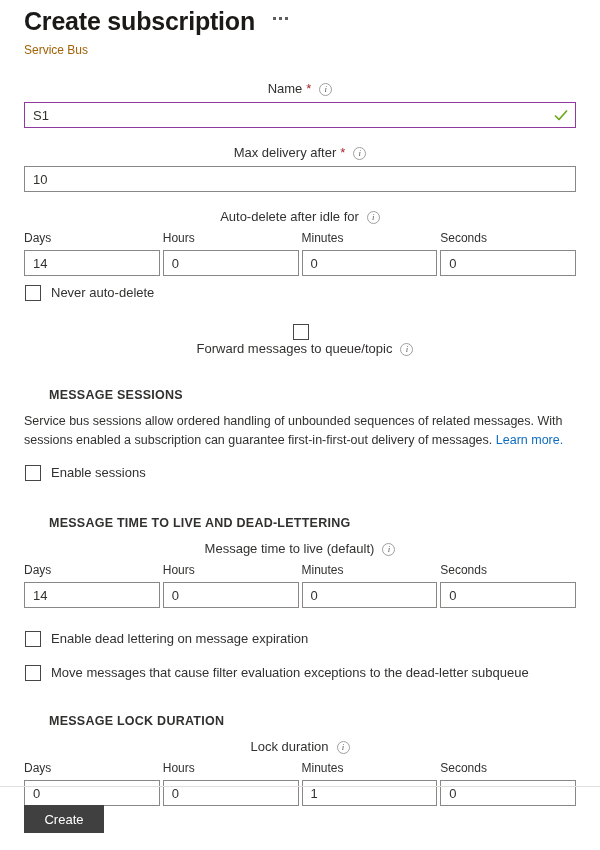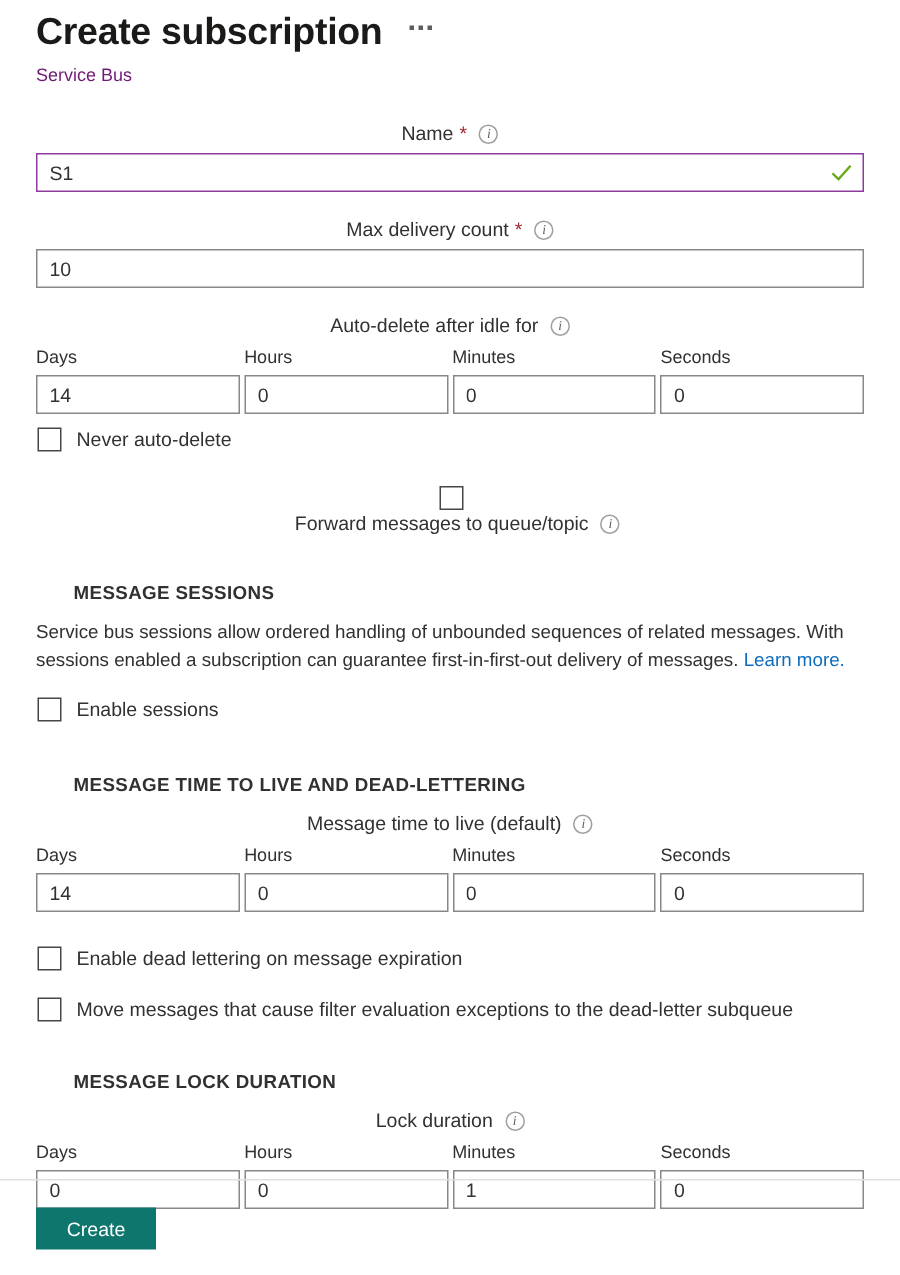--- a/index.html
+++ b/index.html
@@ -34,21 +34,21 @@
     align-items: center;
     gap: 3px;
     height: 16px;
     cursor: pointer;
   }
   .ellipsis-btn span {
     width: 3px; height: 3px; background: #605e5c; display: block;
   }
   .subtitle {
     font-size: 12px;
-    color: #701a75;
+    color: #a16207;
     margin-top: 6px;
     line-height: 16px;
   }
 
   
   .field-label {
     font-size: 13px;
     color: #323130;
     line-height: 18px;
     display: flex;
@@ -160,21 +160,21 @@
 
   
   .divider {
     position: absolute;
     left: 0; right: 0;
     height: 1px;
     background: #e1dfdd;
   }
   .create-btn {
     border: none;
-    background: #0f766e;
+    background: #404040;
     color: #ffffff;
     font-family: "Liberation Sans", sans-serif;
     font-size: 13px;
     height: 28px;
     min-width: 80px;
     padding: 0 16px;
     cursor: pointer;
   }
   .footer { position: absolute; left: 24px; top: 805px; }
 </style>
@@ -204,21 +204,21 @@
     <div class="input-wrap">
       <input class="text-input focused" type="text" value="S1" style="">
       <svg class="check-valid" viewBox="0 0 14 11">
         <polyline points="1,6 5,10 13,1" fill="none" stroke="#6aa816" stroke-width="1.6"></polyline>
       </svg>
     </div>
   </div>
 
   <div class="block">
     <div class="field-label">
-      <span>Max delivery count</span>
+      <span>Max delivery after</span>
       <span class="req-star">*</span>
       <span class="info-icon">i</span>
     </div>
     <input class="text-input" type="text" value="10" style="">
   </div>
 
   <div class="block">
     <div class="field-label">
       <span>Auto-delete after idle for</span>
       <span class="info-icon">i</span>

